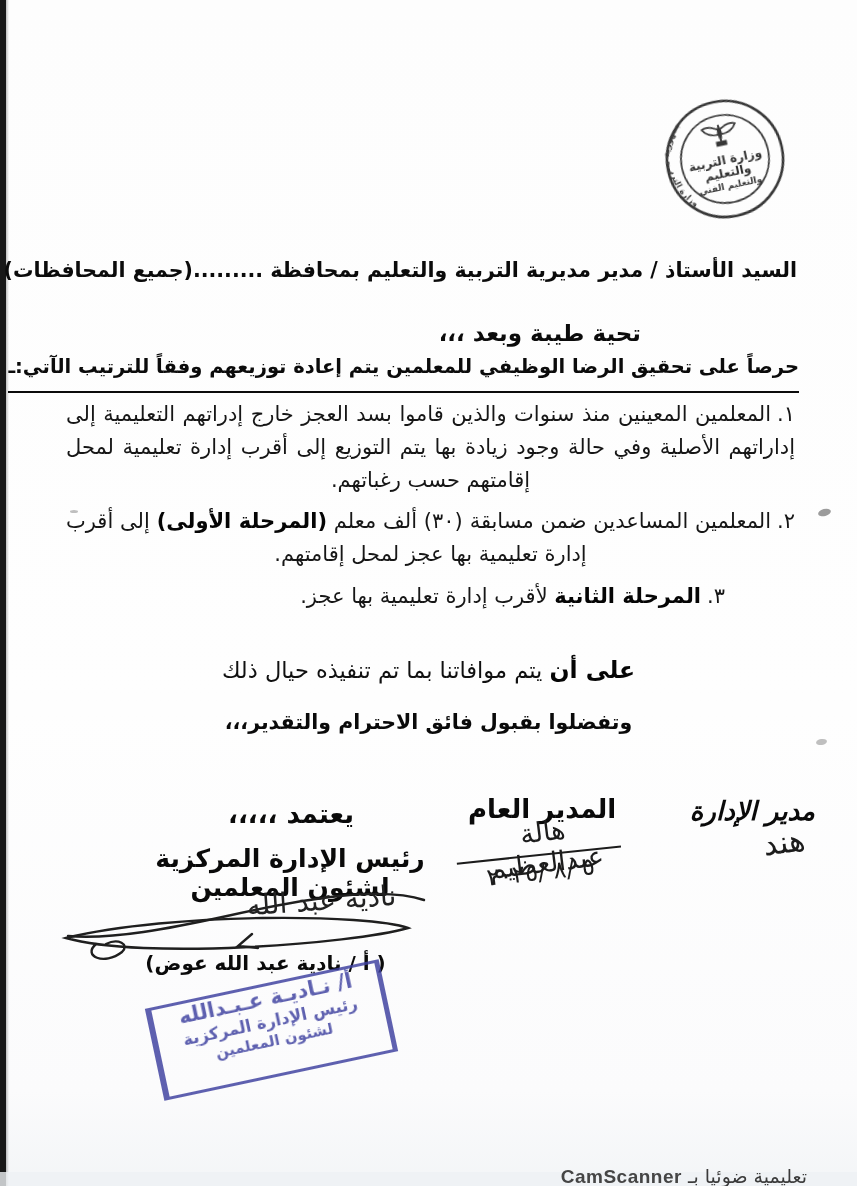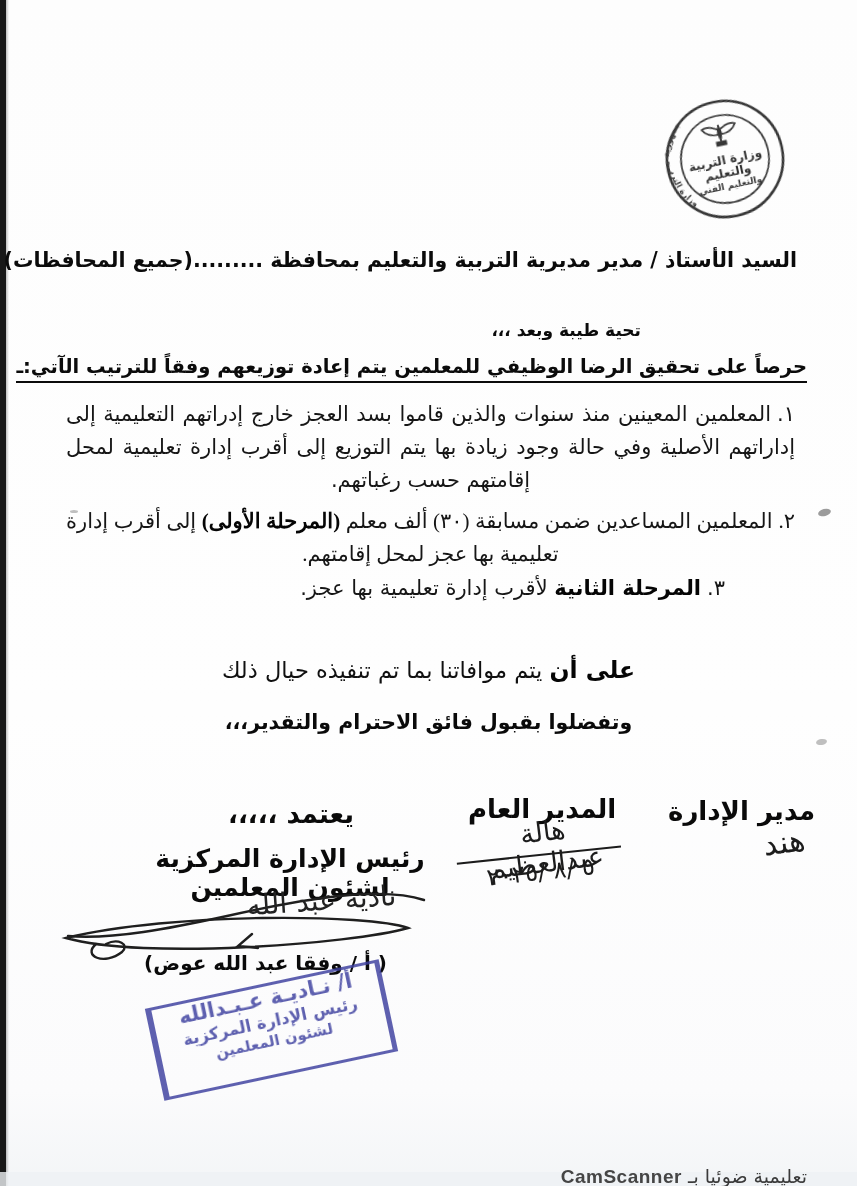--- a/index.html
+++ b/index.html
@@ -15,42 +15,42 @@
   }
   .abs{position:absolute;}
   .edge-left{left:0;top:0;width:6px;height:1186px;background:#181818;}
   .edge-left-soft{left:6px;top:0;width:3px;height:1186px;background:linear-gradient(90deg,rgba(0,0,0,.25),rgba(0,0,0,0));}
 
   
   .seal-wrap{left:650px;top:84px;width:150px;height:150px;transform:rotate(-12deg);opacity:.88;}
   .seal-wrap svg{filter:blur(.5px);}
 
   
-  .salutation{top:248px;right:60px;font-size:20.5px;font-weight:bold;color:#0b0b0b;letter-spacing:-.2px;}
-  .greeting{top:320px;right:216px;font-size:17px;font-weight:bold;color:#0b0b0b;}
-  .subject{top:355px;right:50px;font-size:19.5px;font-weight:bold;color:#0b0b0b;
-           border-bottom:2.5px solid #0b0b0b;padding-bottom:3px;letter-spacing:-.2px;}
+  .salutation{top:258px;right:60px;font-size:20.5px;font-weight:bold;color:#0b0b0b;letter-spacing:-.2px;}
+  .greeting{top:320px;right:216px;font-size:23px;font-weight:bold;color:#0b0b0b;}
+  .subject{top:355px;right:58px;font-size:19.5px;font-weight:bold;color:#0b0b0b;
+           border-bottom:2.5px solid #0b0b0b;padding-bottom:13px;letter-spacing:-.2px;}
 
   .list{top:398px;right:62px;left:66px;font-size:21px;line-height:33px;}
   .item{text-align:justify;direction:rtl;}
   .item .num{padding-left:6px;}
   .i1,.i2{text-align-last:center;}
   .i1{margin-bottom:8px;}
-  .i2{margin-bottom:1px;font-family:Liberation Serif, serif;}
+  .i2{margin-bottom:9px;}
   .i3{text-align:right;text-align-last:auto;padding-right:70px;margin-bottom:26px;}
   .i4{text-align:right;text-align-last:auto;padding-right:92px;}
   .b{font-weight:bold;color:#050505;}
 
   .follow{top:656px;right:130px;left:130px;text-align:center;font-size:22.5px;color:#101010;}
   .follow .b{font-size:23.5px;}
   .closing{top:710px;right:170px;left:170px;text-align:center;font-size:20.5px;font-weight:bold;color:#0a0a0a;}
 
   
   .sig-title{font-size:26px;font-weight:bold;color:#0a0a0a;}
-  .t-admin{top:796px;right:42px;}
+  .t-admin{top:796px;right:42px;font-style:italic;}
   .t-general{top:794px;left:468px;width:150px;text-align:left;direction:rtl;}
   .t-approve{top:799px;left:228px;}
   .t-chief{top:844px;left:136px;width:308px;text-align:center;font-size:25px;}
 
   .hand{color:#1c1c1c;font-weight:500;}
   .hw-admin{top:824px;right:52px;font-size:31px;transform:rotate(-7deg);letter-spacing:2px;}
   .hw-gd-name{top:816px;left:462px;width:165px;text-align:center;font-size:27px;transform:rotate(-7deg);letter-spacing:1px;}
   .hw-gd-date{top:854px;left:458px;width:165px;text-align:center;font-size:24px;transform:rotate(-6deg);letter-spacing:3px;border-top:2px solid #1c1c1c;padding-top:2px;}
 
   .flourish{left:52px;top:878px;width:390px;height:100px;}
@@ -151,21 +151,21 @@
       <g stroke="#1f1f1f" stroke-width="2.4" fill="none" stroke-linecap="round">
         <path d="M372,22 C330,8 255,20 175,38 C120,50 60,62 16,58"></path>
         <path d="M14,60 C120,34 318,36 356,50 C300,66 90,82 14,60 Z"></path>
         <path d="M44,66 C30,78 52,88 70,74 C78,66 66,60 54,66"></path>
         <path d="M200,56 l-14,12 l20,2"></path>
       </g>
       <text x="270" y="32" font-size="28" fill="#222" font-family="DejaVu Sans, sans-serif" text-anchor="middle" letter-spacing="7" transform="rotate(-4 270 32)">ناديه عبد الله</text>
     </svg>
   </div>
 
-  <div class="abs printed-name">( أ / وفقا عبد الله عوض)</div>
+  <div class="abs printed-name">( أ / نادية عبد الله عوض)</div>
 
   <div class="abs stamp">
     <div class="l1">أ/ نـاديـة عـبـدالله</div>
     <div class="l2">رئيس الإدارة المركزية</div>
     <div class="l3">لشئون المعلمين</div>
   </div>
 
   <div class="abs smudge sm1"></div>
   <div class="abs smudge sm2"></div>
   <div class="abs smudge sm3"></div>

